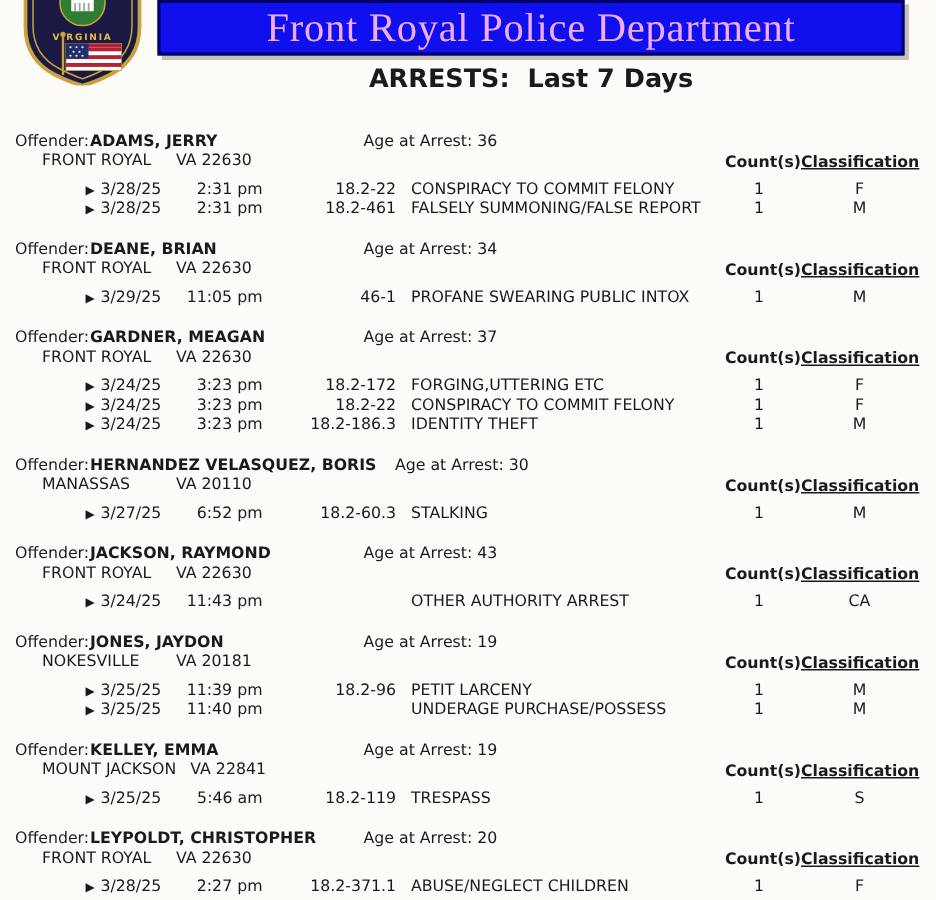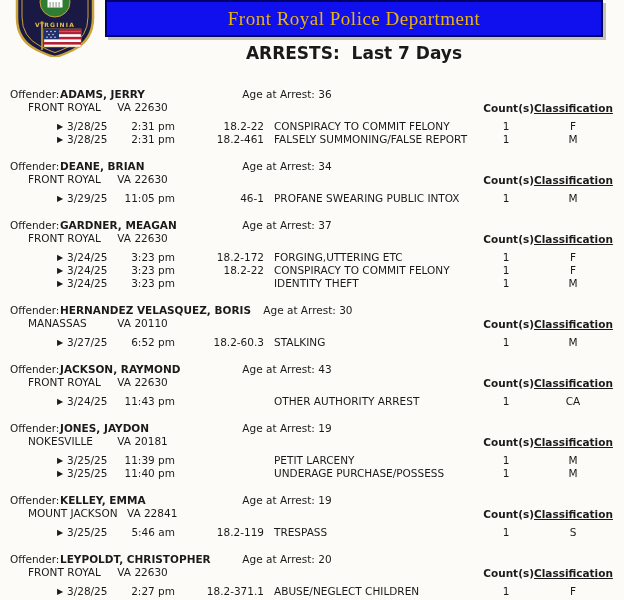--- a/index.html
+++ b/index.html
@@ -9,21 +9,21 @@
     font-family:"DejaVu Sans",sans-serif;font-size:10.5px;
   }
   
   .banner{
     position:absolute;left:105px;top:0;width:494px;height:33px;
     background:#1010ee;border:2px solid #000066;
     box-shadow:3px 3px 0 #c6c3b4;
     display:flex;align-items:center;justify-content:center;
   }
   .banner-title{
-    font-family:"Liberation Serif",serif;font-size:19px;color:#eab308;
+    font-family:"Liberation Serif",serif;font-size:27px;color:#f0abfc;
     letter-spacing:.5px;white-space:nowrap;
   }
   .subtitle{
     position:absolute;left:105px;top:43px;width:498px;height:16px;
     text-align:center;font-weight:bold;font-size:17px;white-space:pre;
   }
   .badge{position:absolute;left:11px;top:0;width:88px;height:57px;}
   
   .records{position:absolute;left:0;top:88px;width:624px;}
   .record{position:relative;margin-bottom:14px;}
@@ -195,20 +195,21 @@
       <span class="arrow">▶</span>
       <span class="c-date">3/24/25</span>
       <span class="c-time">3:23 pm</span>
     </span>
     <span class="c-desc">CONSPIRACY TO COMMIT FELONY</span>
     <span class="c-count">1</span>
     <span class="c-class">F</span>
   </div>
 
   <div class="charge">
+    <span class="c-code">18.2-186.3</span>
     <span class="c-datetime">
       <span class="arrow">▶</span>
       <span class="c-date">3/24/25</span>
       <span class="c-time">3:23 pm</span>
     </span>
     <span class="c-desc">IDENTITY THEFT</span>
     <span class="c-count">1</span>
     <span class="c-class">M</span>
   </div>
 </div>
@@ -280,20 +281,21 @@
     <div class="city-row">
       <span class="city">NOKESVILLE</span>
       <span class="statezip">VA 20181</span>
       <span class="col-headers">
         <span class="h-count">Count(s)</span>
         <span class="h-class">Classification</span>
       </span>
     </div>
     <div class="charges">
   <div class="charge">
+    <span class="c-code">18.2-96</span>
     <span class="c-datetime">
       <span class="arrow">▶</span>
       <span class="c-date">3/25/25</span>
       <span class="c-time">11:39 pm</span>
     </span>
     <span class="c-desc">PETIT LARCENY</span>
     <span class="c-count">1</span>
     <span class="c-class">M</span>
   </div>
 

